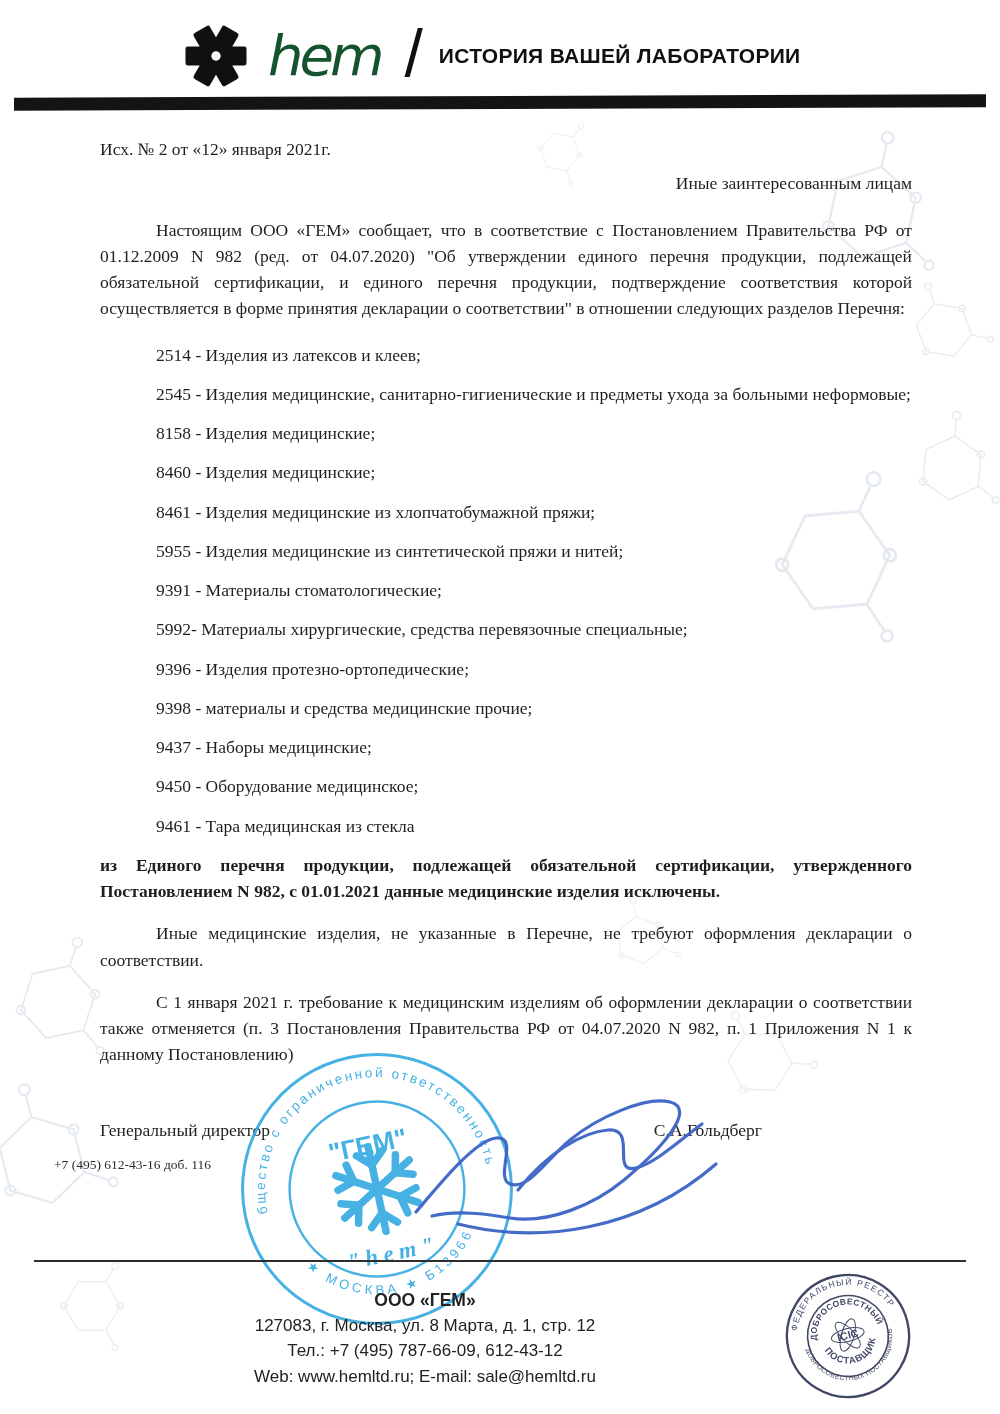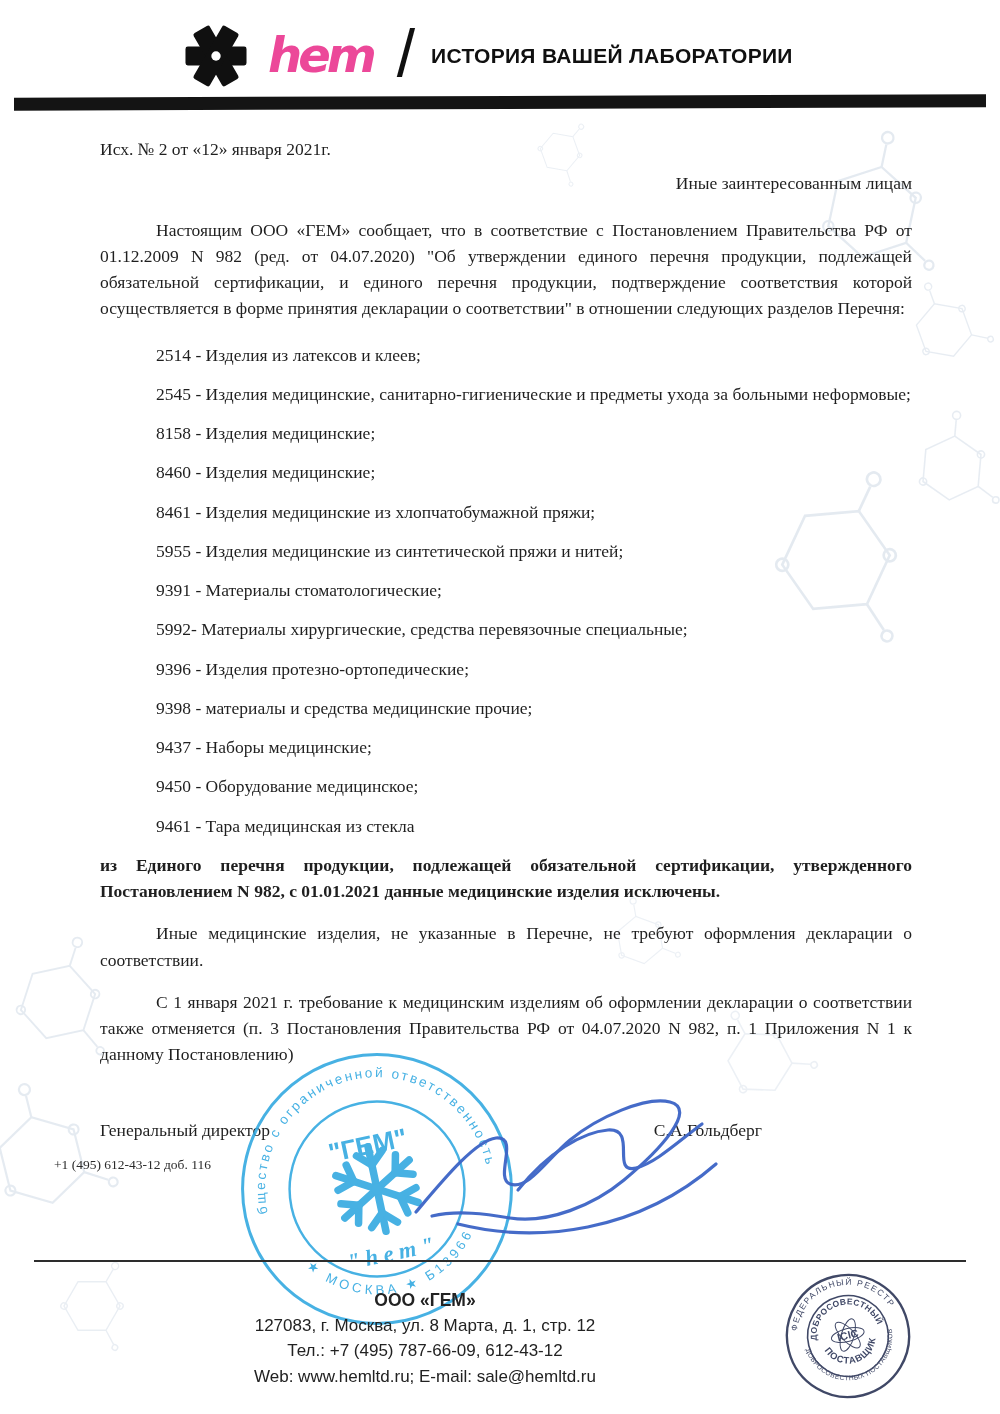--- a/index.html
+++ b/index.html
@@ -8,22 +8,22 @@
     position:relative; width:1000px; height:1414px; margin:0 auto;
     background:#ffffff; color:#1f1f1f; overflow:hidden;
     font-family:"Liberation Serif","DejaVu Serif",serif;
   }
   
   .watermarks { position:absolute; inset:0; width:1000px; height:1414px; pointer-events:none; }
   
   .logo-row { position:relative; display:flex; align-items:center; padding:16px 0 0 176px; gap:12px; height:96px; }
   .logo-icon { width:80px; height:72px; flex:0 0 auto; }
   .logo-text {
-    font-family:"DejaVu Sans",sans-serif; font-weight:bold; font-style:italic;
-    font-size:48px; letter-spacing:-4px; line-height:.9; color:#ec4899;
+    font-family:"DejaVu Sans",sans-serif; font-weight:normal; font-style:italic;
+    font-size:56px; letter-spacing:-4px; line-height:.9; color:#14532d;
   }
   .logo-slash { font-family:"Liberation Sans",sans-serif; font-size:66px; font-weight:400; color:#101010; margin:0 4px 6px 12px; }
   .tagline { font-family:"Liberation Sans",sans-serif; font-weight:bold; font-size:21px; color:#101010; line-height:1.4; letter-spacing:.3px; }
   .header-bar { position:absolute; left:14px; right:14px; top:96px; height:13px; background:#141414; transform:rotate(-.2deg); }
   
   .letter-body { position:relative; padding:40px 88px 0 100px; font-size:17.5px; }
   .par { line-height:1.5; text-align:justify; }
   .ref-line { margin-bottom:2px; text-align:left; }
   .addressee { text-align:right; margin:8px 0 20px; }
   .indent { text-indent:56px; }
@@ -117,21 +117,21 @@
     <p class="par conclusion">из Единого перечня продукции, подлежащей обязательной сертификации, утвержденного Постановлением N 982, с 01.01.2021 данные медицинские изделия исключены.</p>
     <p class="par indent mb16">Иные медицинские изделия, не указанные в Перечне, не требуют оформления декларации о соответствии.</p>
     <p class="par indent">С 1 января 2021 г. требование к медицинским изделиям об оформлении декларации о соответствии также отменяется (п. 3 Постановления Правительства РФ от 04.07.2020 N 982, п. 1 Приложения N 1 к данному Постановлению)</p>
 
     <div class="sign-row">
       <span>Генеральный директор</span>
       <span class="sign-name">С.А.Гольдберг</span>
     </div>
 
     <div class="executor">
-      <div>+1 (495) 612-43-12 доб. 116</div>
+      <div>+7 (495) 612-43-16 доб. 116</div>
     </div>
   </main>
 
   <div class="stamp-wrap">
     <svg viewBox="0 0 300 300" width="282" height="282" opacity=".88">
       <defs>
         <path id="ringTop" d="M 31,150 A 119,119 0 1 1 269,150" fill="none"></path>
         <path id="ringBottom" d="M 38,150 A 112,112 0 0 0 262,150" fill="none"></path>
         <g id="spoke6" stroke="#2ea7e0" stroke-width="8" stroke-linecap="round">
           <line x1="150" y1="150" x2="150" y2="104"></line>

